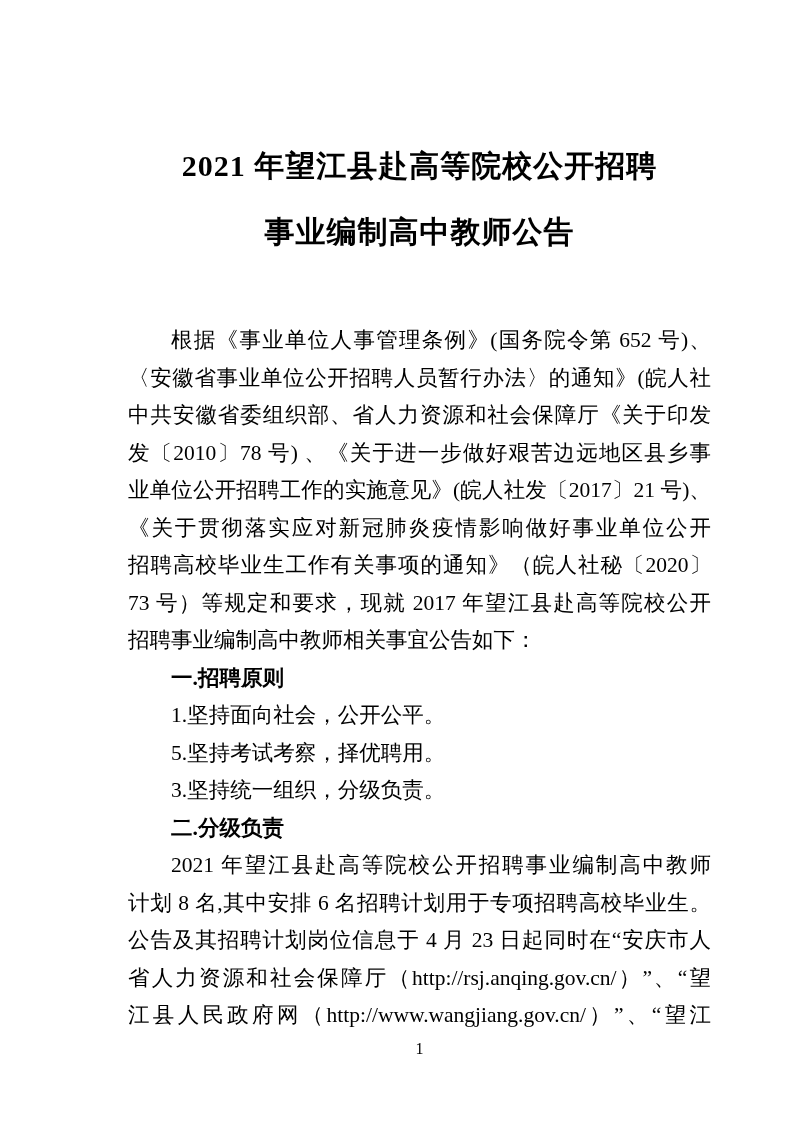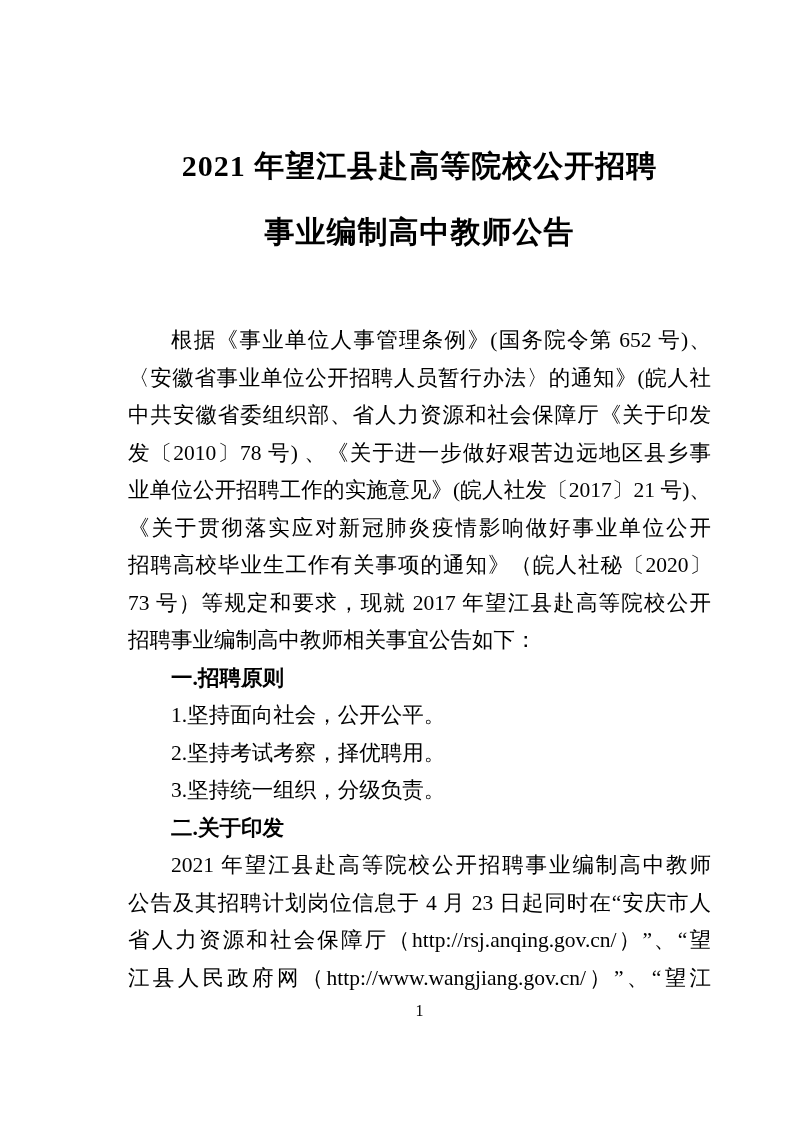--- a/index.html
+++ b/index.html
@@ -76,25 +76,26 @@
     <div class="ln">中共安徽省委组织部、省人力资源和社会保障厅《关于印发</div>
     <div class="ln">发〔2010〕78 号) 、《关于进一步做好艰苦边远地区县乡事</div>
     <div class="ln">业单位公开招聘工作的实施意见》(皖人社发〔2017〕21 号)、</div>
     <div class="ln">《关于贯彻落实应对新冠肺炎疫情影响做好事业单位公开</div>
     <div class="ln">招聘高校毕业生工作有关事项的通知》（皖人社秘〔2020〕</div>
     <div class="ln">73 号）等规定和要求，现就 2017 年望江县赴高等院校公开</div>
     <div class="ln noj">招聘事业编制高中教师相关事宜公告如下：</div>
 
     <div class="ln noj ind bold">一.招聘原则</div>
     <div class="ln noj ind">1.坚持面向社会，公开公平。</div>
-    <div class="ln noj ind">2.坚持考试考察，择优聘用。</div>
+    <div class="ln noj ind">5.坚持考试考察，择优聘用。</div>
     <div class="ln noj ind">3.坚持统一组织，分级负责。</div>
 
-    <div class="ln noj ind bold">二.关于印发</div>
+    <div class="ln noj ind bold">二.分级负责</div>
     <div class="ln ind">2021 年望江县赴高等院校公开招聘事业编制高中教师</div>
+    <div class="ln">计划 8 名,其中安排 6 名招聘计划用于专项招聘高校毕业生。</div>
     <div class="ln">公告及其招聘计划岗位信息于 4 月 23 日起同时在“安庆市人</div>
     <div class="ln">省人力资源和社会保障厅（http://rsj.anqing.gov.cn/）”、“望</div>
     <div class="ln">江县人民政府网（http://www.wangjiang.gov.cn/）”、“望江</div>
 
     <div class="page-number">1</div>
   </div>
 
 </div>
 
 </body></html>

